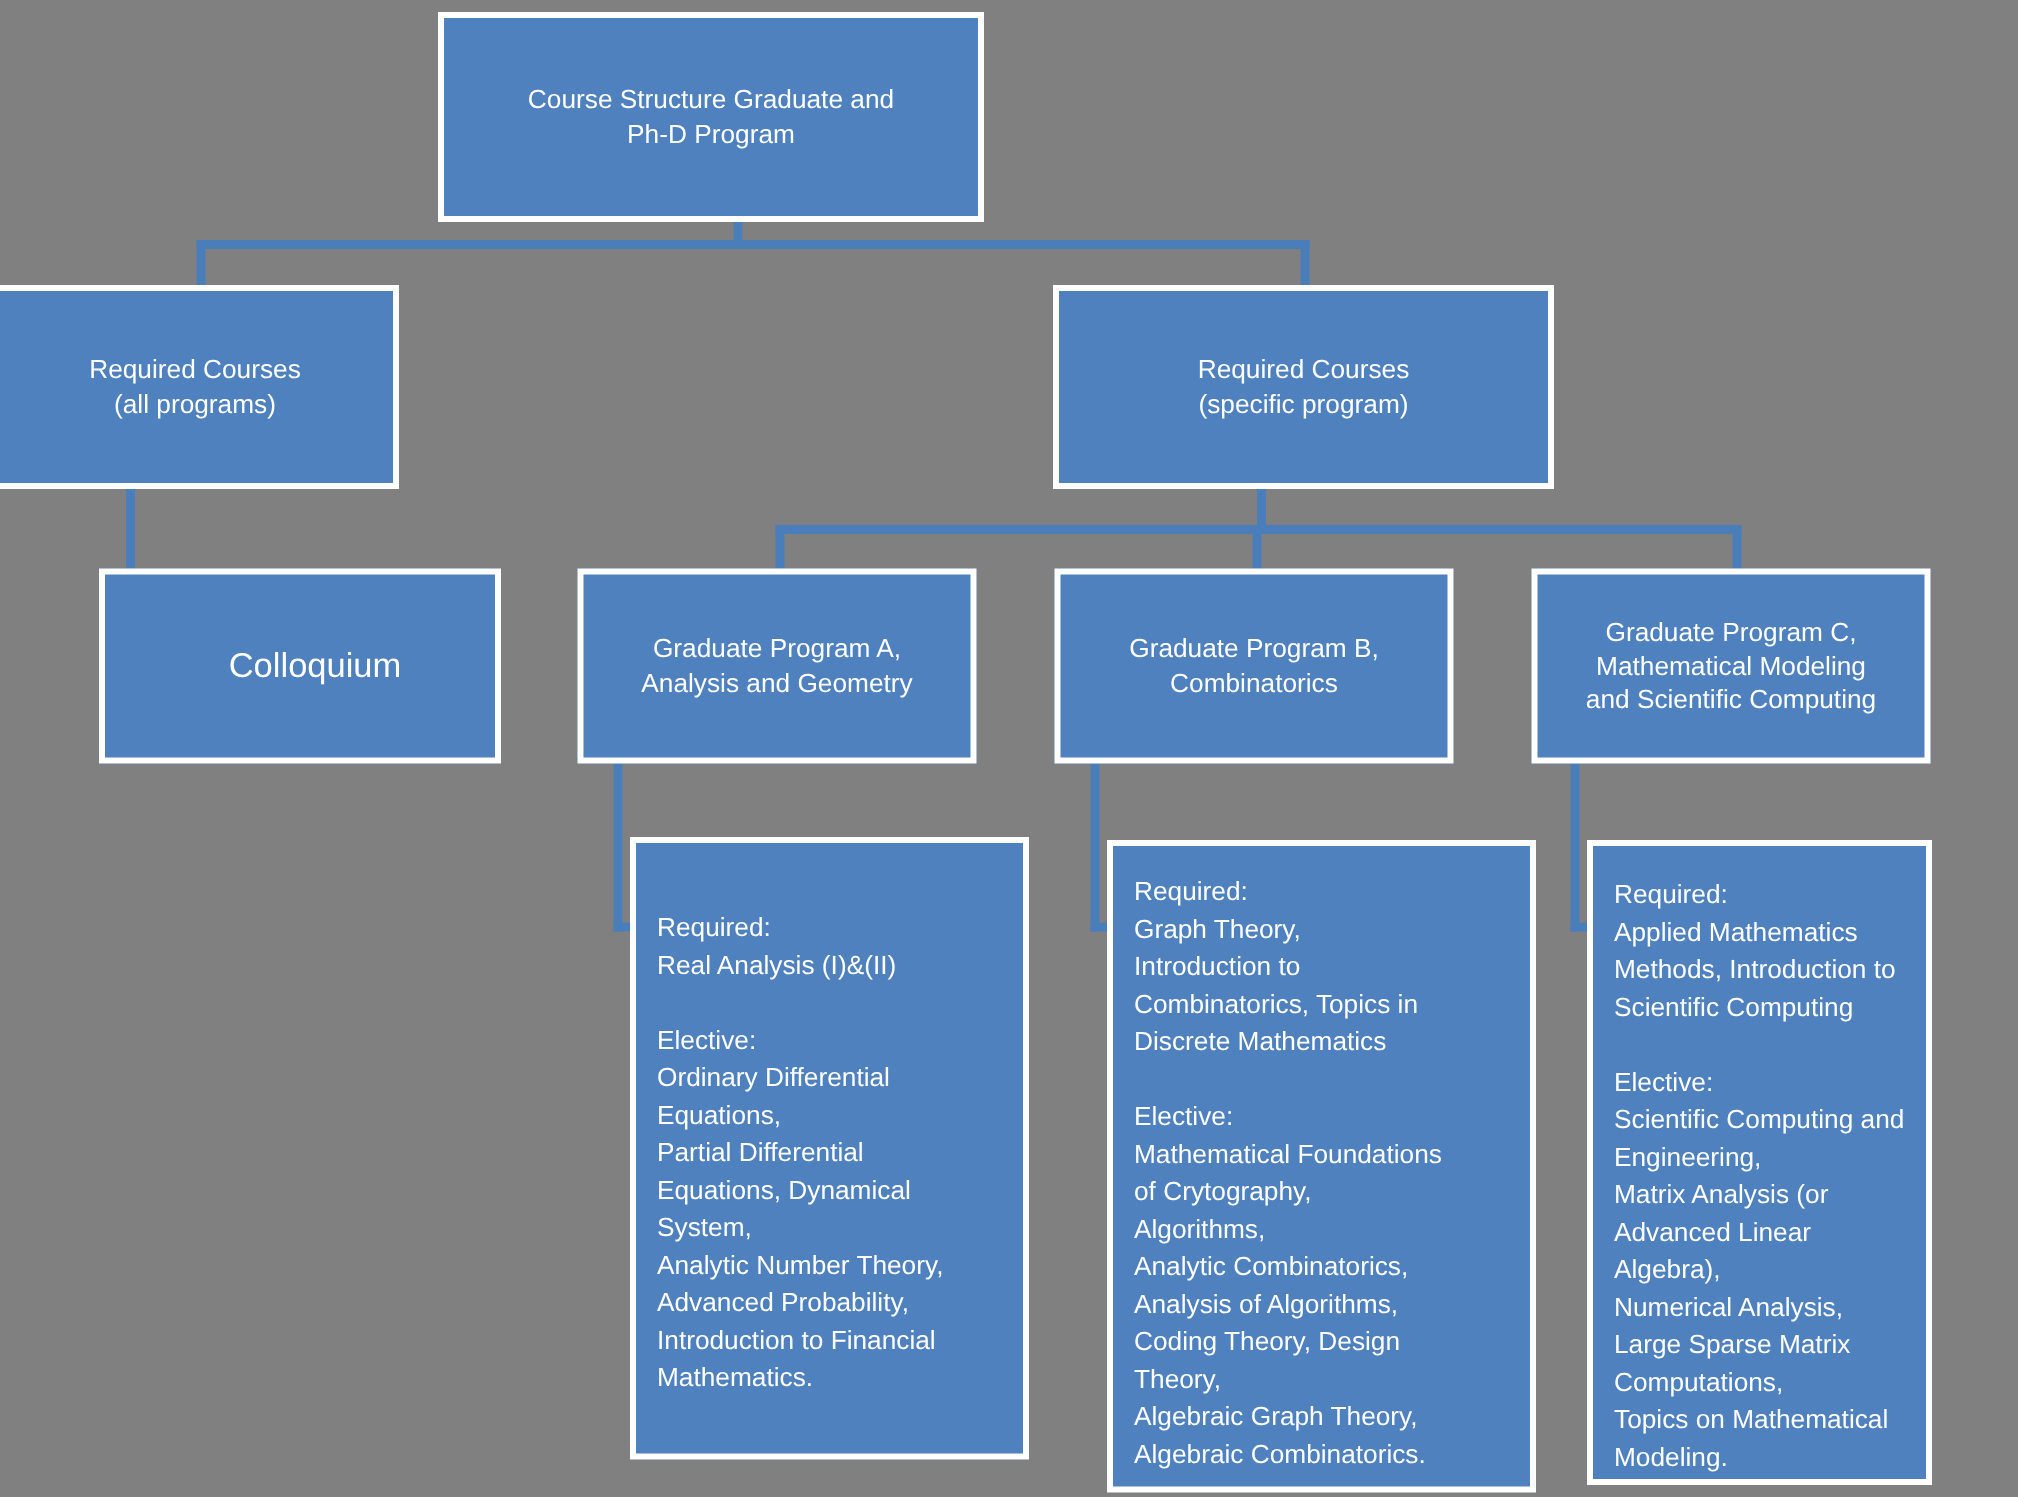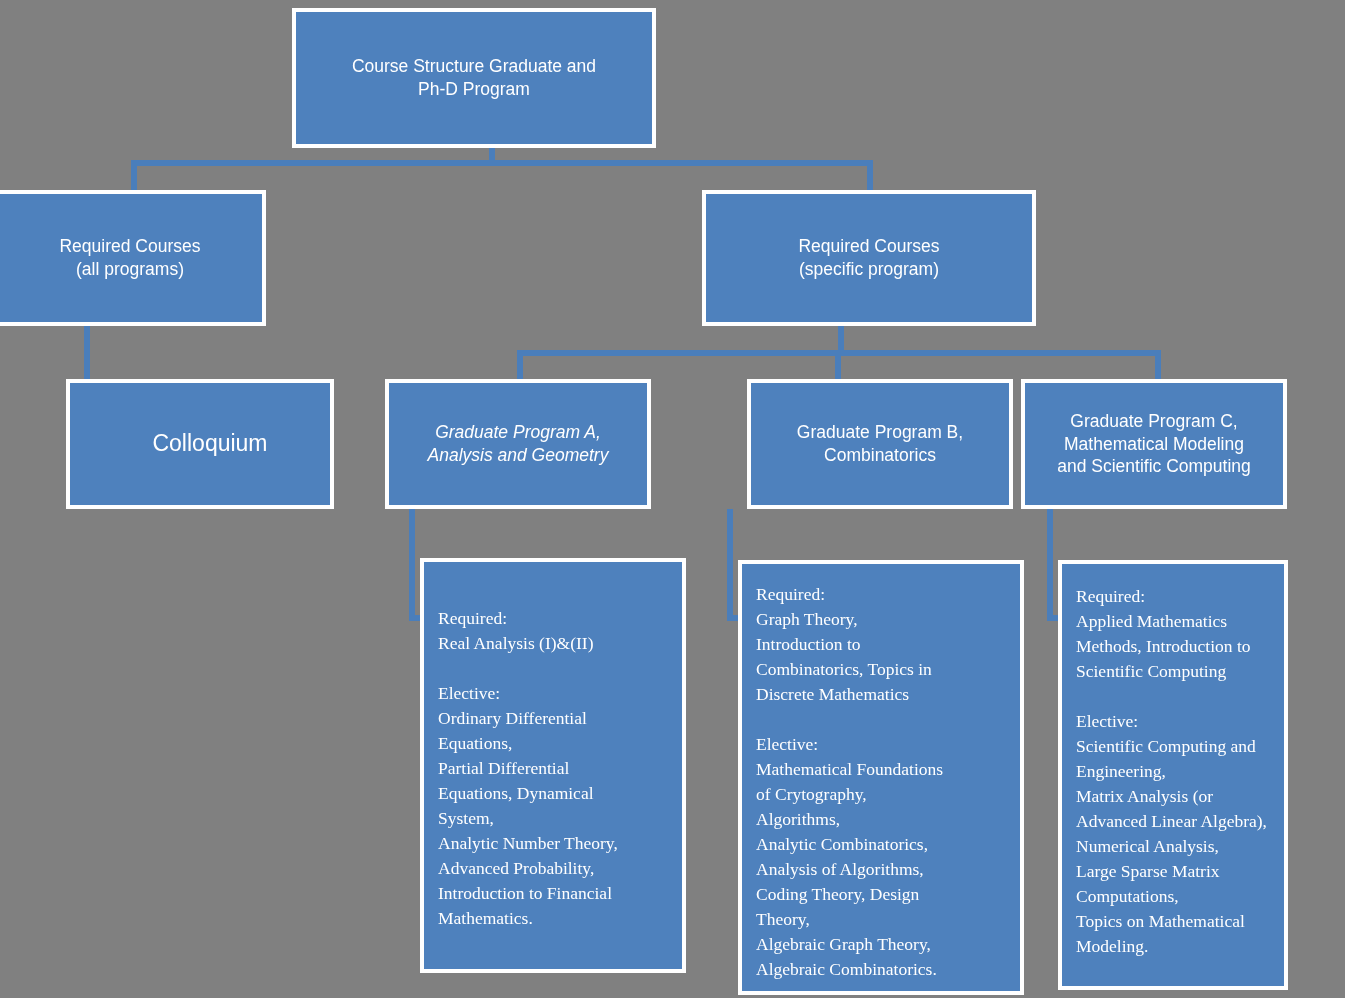--- a/index.html
+++ b/index.html
@@ -55,32 +55,32 @@
     font-size: 17.5px; padding-left: 22px;
   }
   #node-credits .txt { line-height: 1.43; }
 
   
   #node-req-all      { left: -6px;  top: 190px; width: 272px; height: 136px; font-size: 17.5px; }
   #node-req-specific { left: 702px; top: 190px; width: 334px; height: 136px; font-size: 17.5px; }
 
   
   #node-colloquium { left: 66px;   top: 379px; width: 268px; height: 130px; font-size: 23px; padding-left: 20px; }
-  #node-prog-a     { left: 385px;  top: 379px; width: 266px; height: 130px; font-size: 17.5px; font-style: italic; }
-  #node-prog-b     { left: 703px;  top: 379px; width: 266px; height: 130px; font-size: 17.5px; margin-left: 44px; }
+  #node-prog-a     { left: 385px;  top: 379px; width: 266px; height: 130px; font-size: 17.5px; }
+  #node-prog-b     { left: 703px;  top: 379px; width: 266px; height: 130px; font-size: 17.5px; }
   #node-prog-c     { left: 1021px; top: 379px; width: 266px; height: 130px; font-size: 17.5px; }
 
   
   .detail {
     align-items: flex-start;
     justify-content: flex-start;
     text-align: left;
     font-size: 17.5px;
   }
-  .detail .txt { line-height: 1.43; font-family: Liberation Serif, serif; }
+  .detail .txt { line-height: 1.43; }
   #node-detail-a { left: 420px;  top: 558px; width: 266px; height: 415px; padding: 44px 8px 0 14px; }
   #node-detail-b { left: 738px;  top: 560px; width: 286px; height: 435px; padding: 18px 8px 0 14px; }
   #node-detail-c { left: 1058px; top: 560px; width: 230px; height: 430px; padding: 20px 8px 0 14px; }
 </style>
 </head>
 <body>
 
 <div id="canvas">
 
   <div class="conn" style="left:489px; top:148px;  width:6px;   height:18px;"></div>

